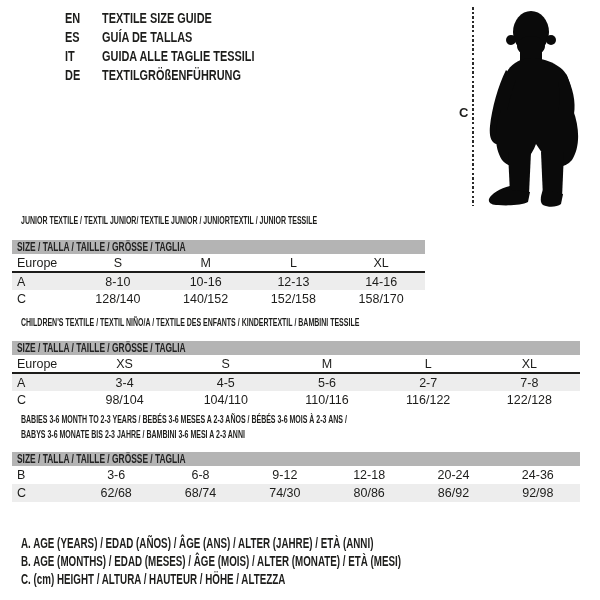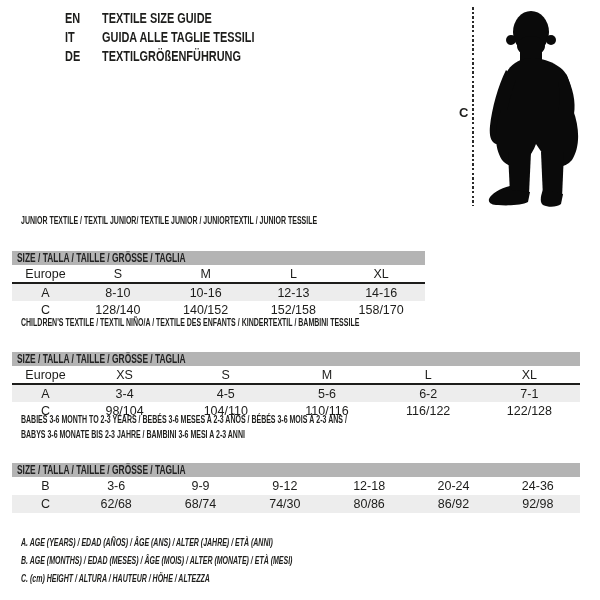--- a/index.html
+++ b/index.html
@@ -25,48 +25,52 @@
   .baby{position:absolute;left:486px;top:8px;width:110px;height:200px;}
   .baby *{fill:#0a0a0a;}
 
   
   .sec-title{position:absolute;left:21px;font-size:10px;font-weight:700;line-height:14.5px;}
   .t1{top:214px;}
   .t2{top:316px;}
   .t3{top:413px;}
 
   
-  .table{position:absolute;left:12px;margin-top:11px;}
+  .table{position:absolute;left:12px;}
   .tbl1{top:240px;width:413px;}
   .tbl2{top:341px;width:568px;}
   .tbl3{top:452px;width:568px;}
   .bar{height:14px;line-height:14px;background:#b4b4b4;padding-left:5px;font-size:12px;font-weight:700;color:#222;}
   .row{display:grid;align-items:center;height:17px;font-size:12.5px;}
   .tbl3 .row{height:18px;}
   .cols4{grid-template-columns:62px repeat(4,1fr);}
   .cols5{grid-template-columns:62px repeat(5,1fr);}
   .cols6{grid-template-columns:62px repeat(6,1fr);}
-  .lbl{padding-left:5px;text-align:center;}
+  .lbl{padding-left:5px;text-align:left;}
   .cell{text-align:center;}
   .hr{height:2px;background:#1d1d1b;}
   .shaded{background:#ededed;}
 
   
   .footnotes{position:absolute;left:21px;top:534px;}
-  .fn{height:18px;line-height:18px;font-size:10px;font-weight:700;font-style:italic;}
+  .fn{height:18px;line-height:18px;font-size:14px;font-weight:700;}
 </style>
 </head>
 <body>
 
 <div class="canvas">
 
   <div class="langs">
     <div class="lang-row">
       <span class="lang-code"><span class="cond78">EN</span></span>
       <span class="cond78">TEXTILE SIZE GUIDE</span>
+    </div>
+    <div class="lang-row">
+      <span class="lang-code"><span class="cond78">ES</span></span>
+      <span class="cond78">GUÍA DE TALLAS</span>
     </div>
     <div class="lang-row">
       <span class="lang-code"><span class="cond78">IT</span></span>
       <span class="cond78">GUIDA ALLE TAGLIE TESSILI</span>
     </div>
     <div class="lang-row">
       <span class="lang-code"><span class="cond78">DE</span></span>
       <span class="cond78">TEXTILGRÖßENFÜHRUNG</span>
     </div>
   </div>
@@ -134,22 +138,22 @@
       <span class="cell">M</span>
       <span class="cell">L</span>
       <span class="cell">XL</span>
     </div>
     <div class="hr"></div>
     <div class="row cols5 shaded">
       <span class="lbl">A</span>
       <span class="cell">3-4</span>
       <span class="cell">4-5</span>
       <span class="cell">5-6</span>
-      <span class="cell">6-2</span>
-      <span class="cell">7-1</span>
+      <span class="cell">2-7</span>
+      <span class="cell">7-8</span>
     </div>
     <div class="row cols5">
       <span class="lbl">C</span>
       <span class="cell">98/104</span>
       <span class="cell">104/110</span>
       <span class="cell">110/116</span>
       <span class="cell">116/122</span>
       <span class="cell">122/128</span>
     </div>
   </div>
@@ -158,21 +162,21 @@
     <div><span class="cond">BABIES 3-6 MONTH TO 2-3 YEARS / BEBÉS 3-6 MESES A 2-3 AÑOS / BÉBÉS 3-6 MOIS À 2-3 ANS /</span></div>
     <div><span class="cond">BABYS 3-6 MONATE BIS 2-3 JAHRE / BAMBINI 3-6 MESI A 2-3 ANNI</span></div>
   </div>
   <div class="table tbl3">
     <div class="bar">
       <span class="cond">SIZE / TALLA / TAILLE / GRÖSSE / TAGLIA</span>
     </div>
     <div class="row cols6">
       <span class="lbl">B</span>
       <span class="cell">3-6</span>
-      <span class="cell">9-9</span>
+      <span class="cell">6-8</span>
       <span class="cell">9-12</span>
       <span class="cell">12-18</span>
       <span class="cell">20-24</span>
       <span class="cell">24-36</span>
     </div>
     <div class="row cols6 shaded">
       <span class="lbl">C</span>
       <span class="cell">62/68</span>
       <span class="cell">68/74</span>
       <span class="cell">74/30</span>

